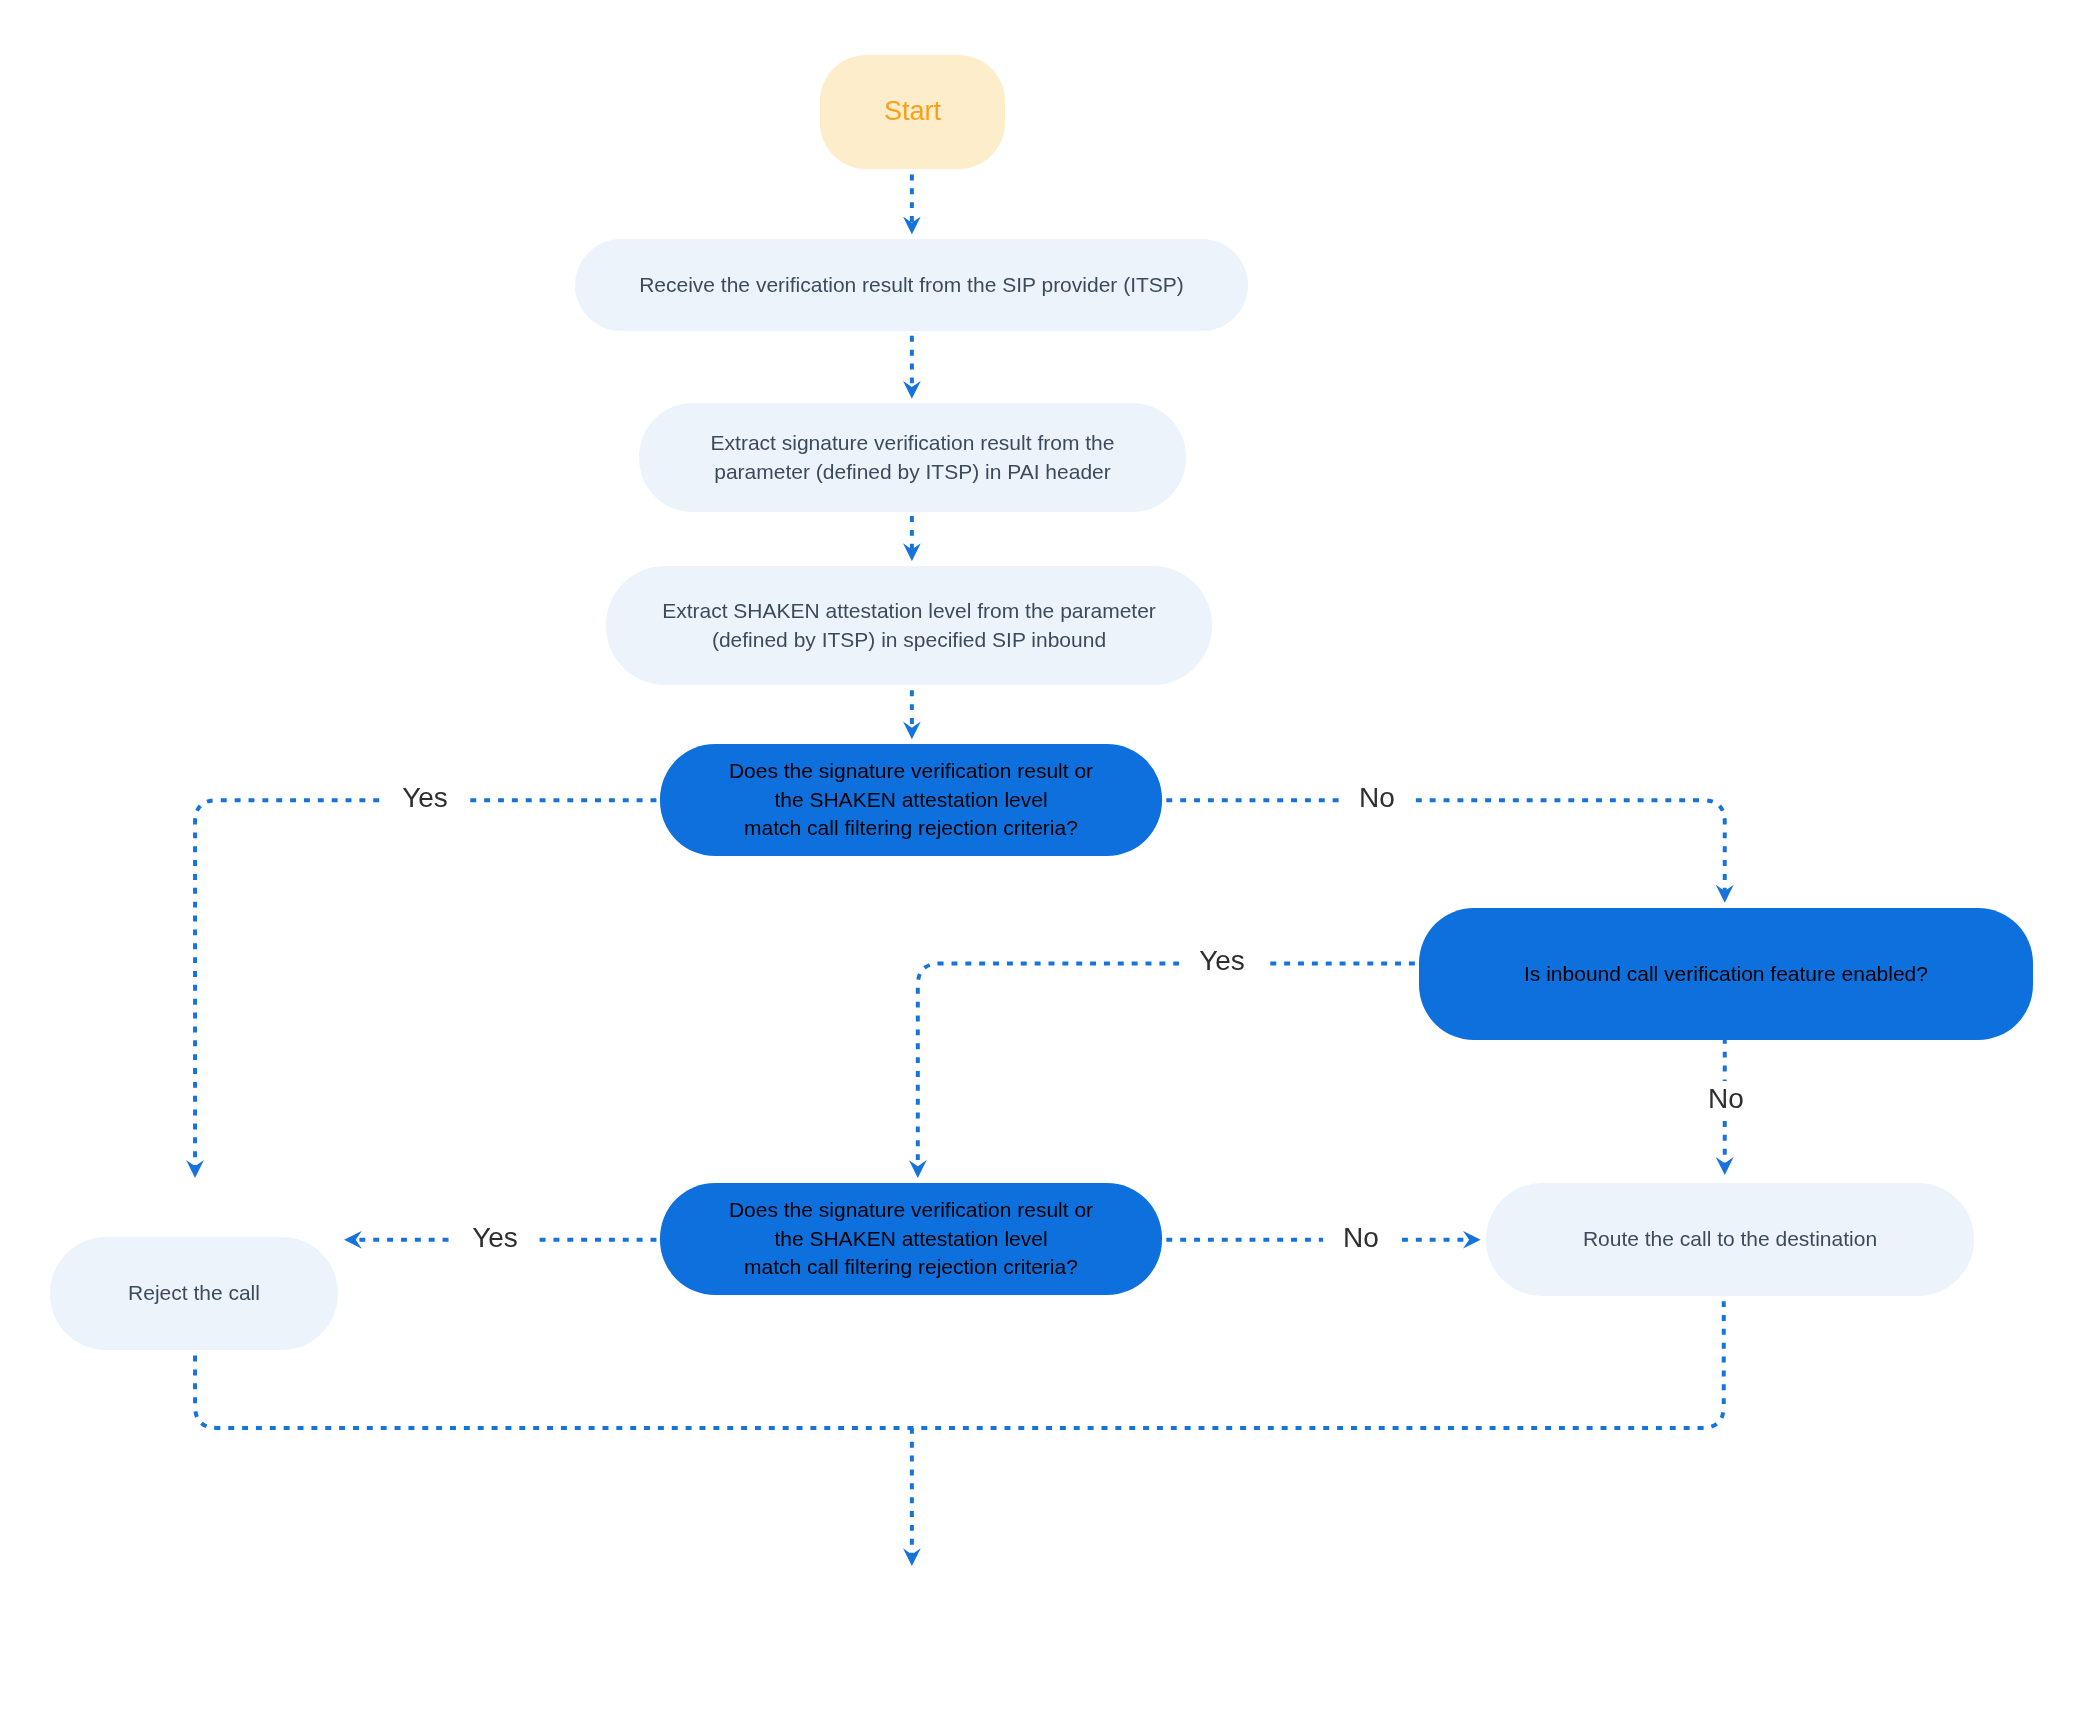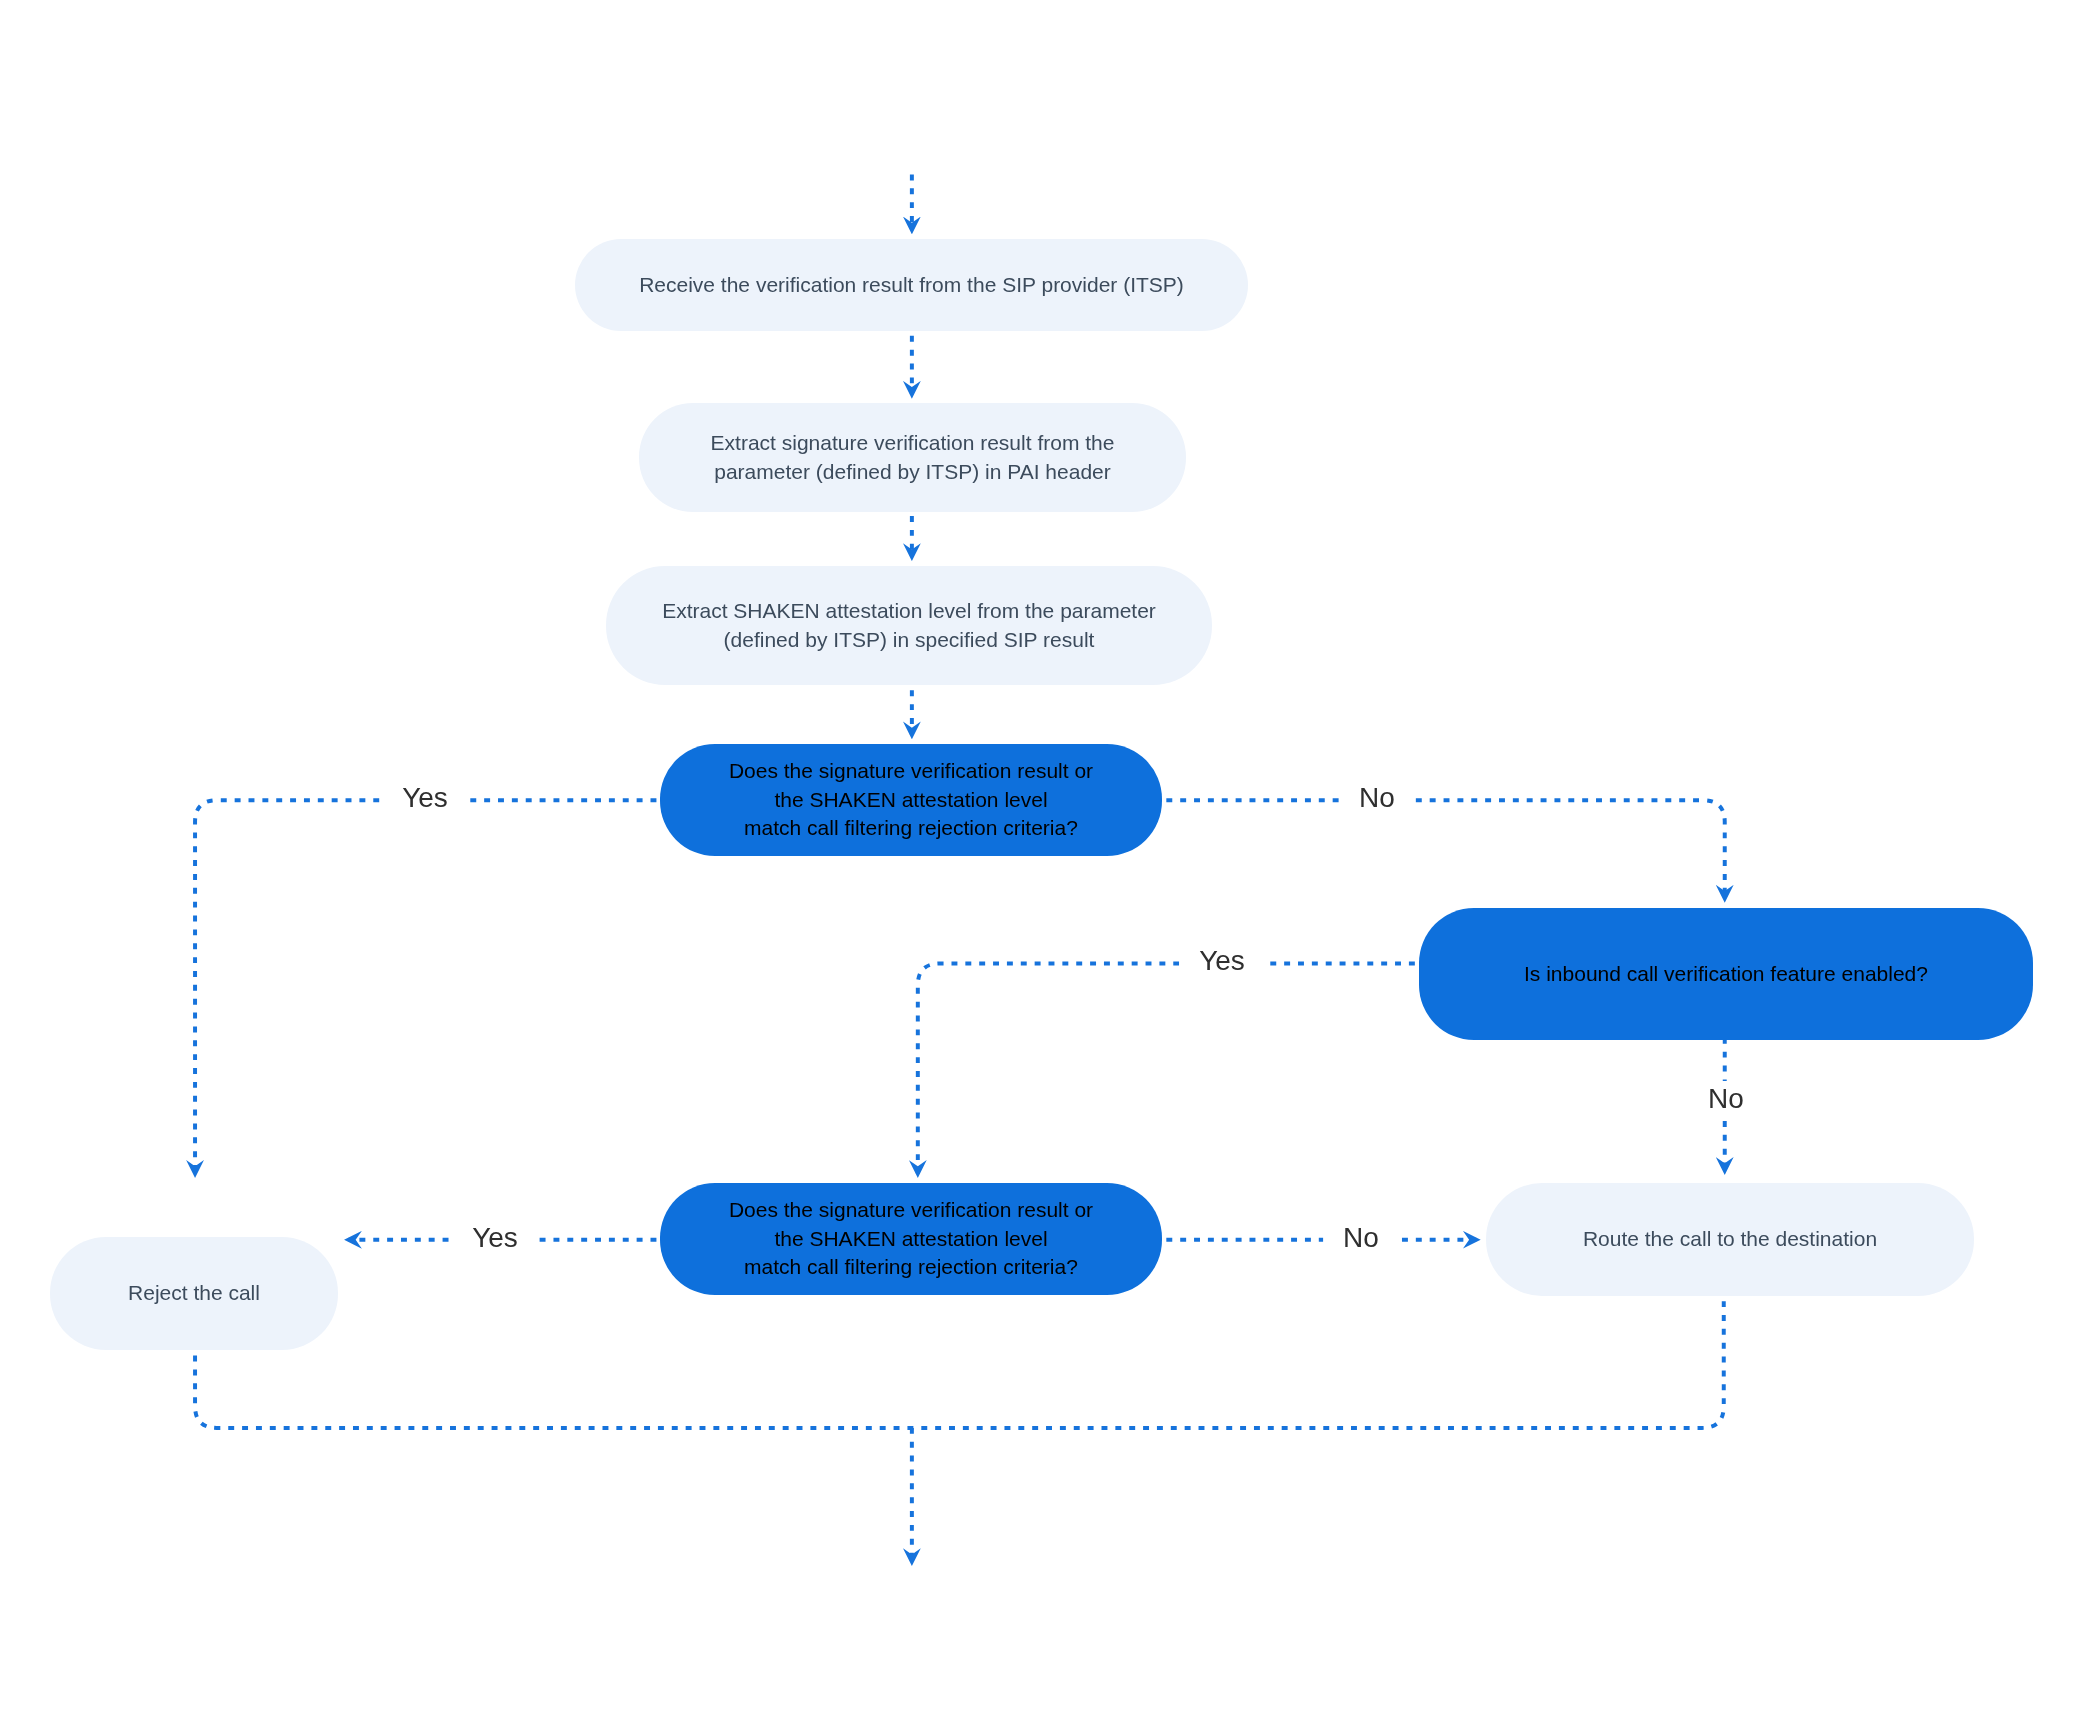--- a/index.html
+++ b/index.html
@@ -83,28 +83,29 @@
     <path class="edge" d="M663 808 H219 Q197 808 197 830 V1185" marker-end="url(#arrow)"></path>
     <path class="edge" d="M1178 808 H1720 Q1742 808 1742 830 V907" marker-end="url(#arrow)"></path>
     <path class="edge" d="M1429 973 H949 Q927 973 927 995 V1185" marker-end="url(#arrow)"></path>
     <path class="edge" d="M1742 1034 V1182" marker-end="url(#arrow)"></path>
     <path class="edge" d="M663 1252 H352" marker-end="url(#arrow)"></path>
     <path class="edge" d="M1178 1252 H1491" marker-end="url(#arrow)"></path>
     <path class="edge" d="M197 1313 V1420 Q197 1442 219 1442 H1719 Q1741 1442 1741 1420 V1313"></path>
     <path class="edge" d="M921 1442 V1577" marker-end="url(#arrow)"></path>
   </svg>
 
+  <div class="node terminal" style="left:820px;top:55px;width:185px;height:114px;">Start</div>
 
   <div class="node process" style="left:639px;top:403px;width:547px;height:109px;border-radius:54px;">Extract signature verification result from the
 parameter (defined by ITSP) in PAI header</div>
 
   <div class="node process" style="left:575px;top:239px;width:673px;height:92px;border-radius:46px;">Receive the verification result from the SIP provider (ITSP)</div>
 
   <div class="node process" style="left:606px;top:566px;width:606px;height:119px;border-radius:59px;">Extract SHAKEN attestation level from the parameter
-(defined by ITSP) in specified SIP result</div>
+(defined by ITSP) in specified SIP inbound</div>
 
   <div class="node decision" style="left:660px;top:744px;width:502px;height:112px;border-radius:55px;">Does the signature verification result or
 the SHAKEN attestation level
 match call filtering rejection criteria?</div>
 
   <div class="node decision" style="left:1419px;top:908px;width:614px;height:132px;border-radius:55px;">Is inbound call verification feature enabled?</div>
 
   <div class="node decision" style="left:660px;top:1183px;width:502px;height:112px;border-radius:55px;">Does the signature verification result or
 the SHAKEN attestation level
 match call filtering rejection criteria?</div>

